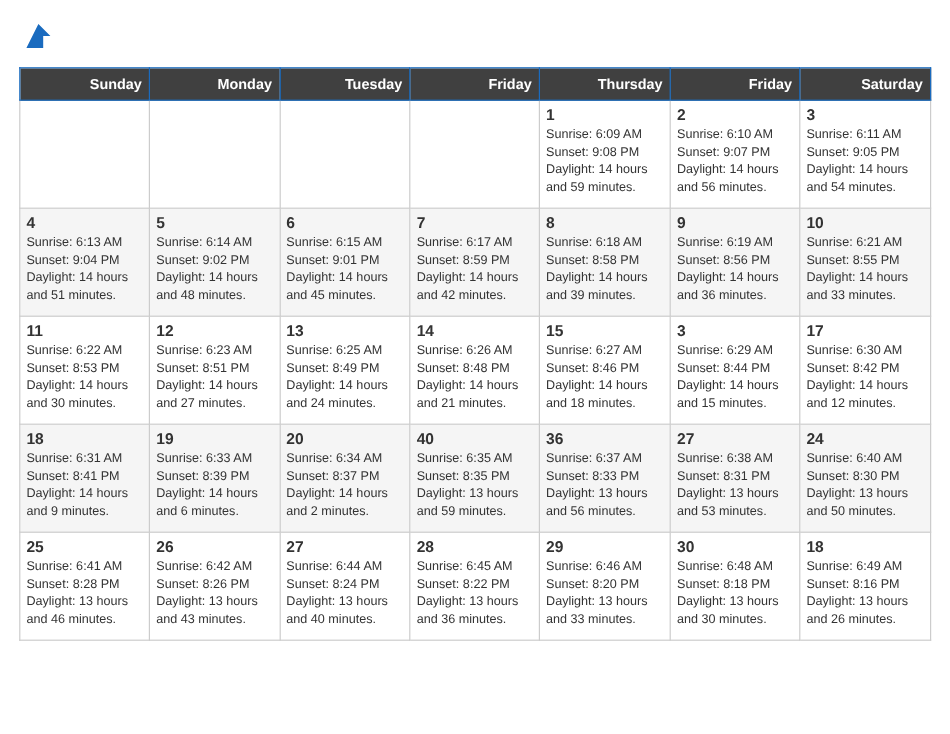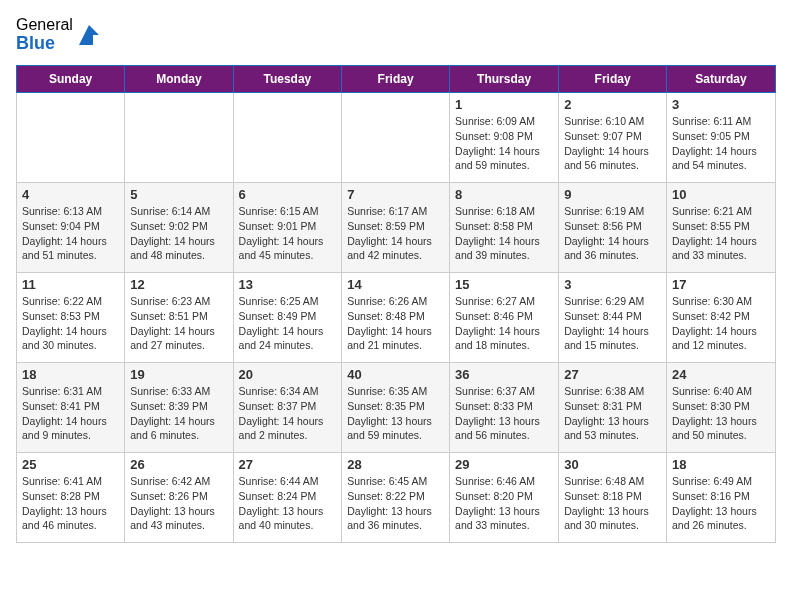--- a/index.html
+++ b/index.html
@@ -41,23 +41,23 @@
     .location {
       font-size: 14px;
       color: #555;
     }
     .calendar-table {
       width: 100%;
       border-collapse: collapse;
       font-size: 11px;
     }
     .calendar-table th {
-      background-color: #701a75;
+      background-color: #404040;
       color: #fff;
-      text-align: center;
+      text-align: right;
       padding: 6px 6px;
       font-size: 12px;
       font-weight: bold;
       border: 1px solid #1a6bbf;
     }
     .calendar-table td {
       border: 1px solid #ccc;
       vertical-align: top;
       padding: 4px 5px;
       width: 113px;
@@ -80,24 +80,20 @@
     }
     .empty-cell {
       background: #fff !important;
     }
   </style>
 </head>
 <body>
 
 <div class="header-area">
   <div class="logo-container">
-    <div class="logo-text">
-      <span>General</span>
-      <span style="color:#1a6bbf;font-size:18px;font-weight:bold;">Blue</span>
-    </div>
     <svg class="logo-icon" viewBox="0 0 28 28">
       <polygon points="4,24 14,4 24,14 18,14 18,24" fill="#1a6bbf"></polygon>
       <polygon points="14,4 24,14 20,10" fill="#5aabf0"></polygon>
     </svg>
   </div>
   <div class="title-area">
     <div class="month-year"></div>
     <div class="location"></div>
   </div>
 </div>

